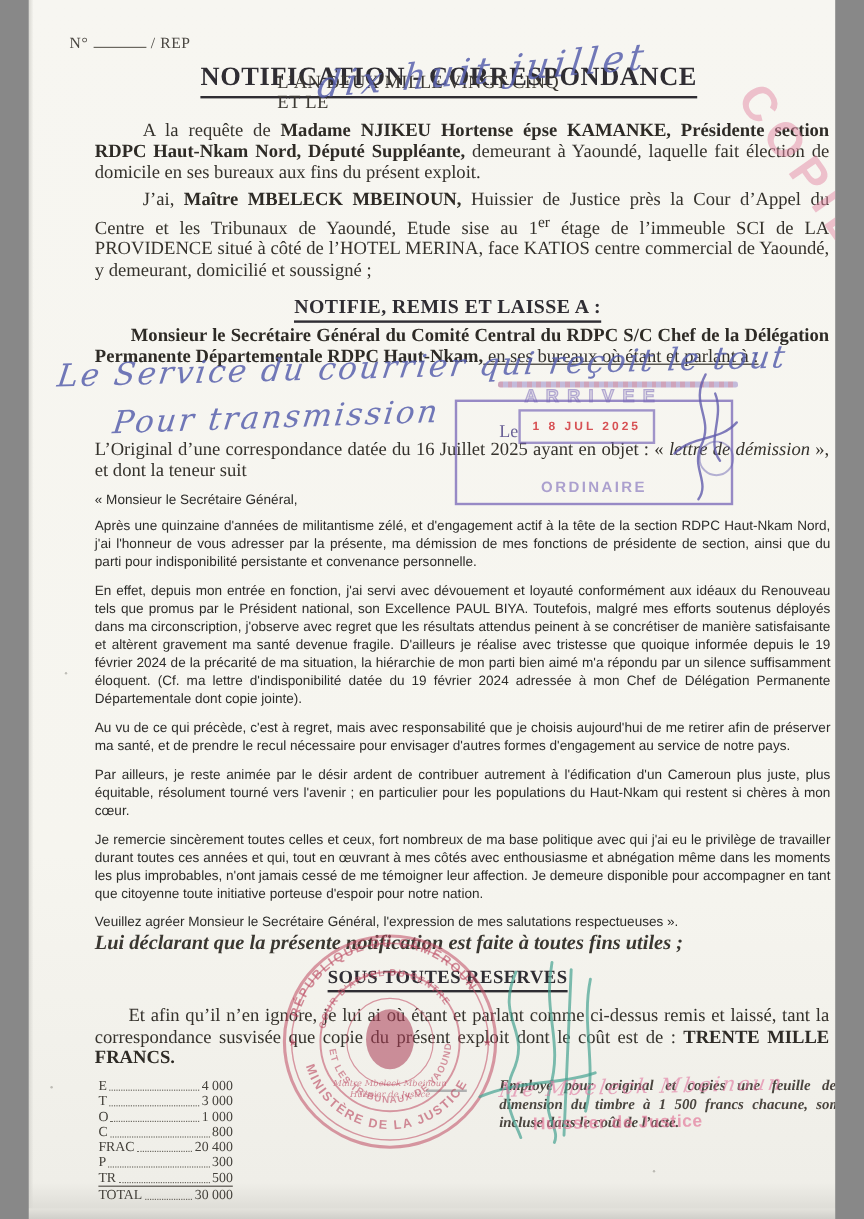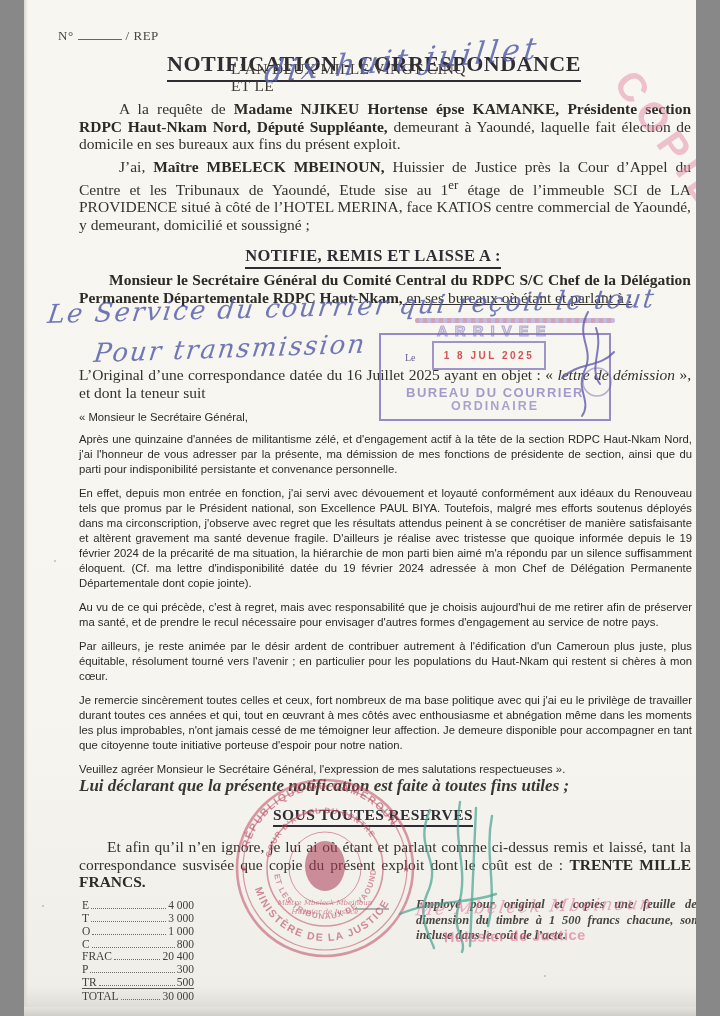--- a/index.html
+++ b/index.html
@@ -71,21 +71,21 @@
   
   .arr-stamp{position:absolute;left:355px;top:318px;z-index:5;}
   .arr-tinybar{position:absolute;left:36px;top:0;width:200px;height:5px;
     background:repeating-linear-gradient(90deg,rgba(156,66,120,.45) 0 4px,rgba(118,100,186,.4) 4px 8px);
     filter:blur(.4px);border-radius:2px;}
   .arr-arrivee{position:absolute;left:58px;top:4px;font-family:"Liberation Sans",sans-serif;
     font-weight:bold;font-size:15px;letter-spacing:7px;color:rgba(122,104,184,.18);
     -webkit-text-stroke:1px rgba(122,104,184,.5);}
   .arr-box{position:absolute;left:0;top:15px;width:228px;height:84px;
     border:2px solid rgba(113,96,180,.72);}
-  .arr-le{position:absolute;left:24px;top:17px;font-size:10px;color:rgba(90,80,140,.9);}
+  .arr-le{position:absolute;left:35px;top:17px;font-size:15px;color:rgba(90,80,140,.9);}
   .arr-datebox{position:absolute;left:51px;top:6px;width:110px;height:25px;
     border:2px solid rgba(113,96,180,.65);display:flex;align-items:center;justify-content:center;}
   .arr-datebox span{font-family:"Liberation Sans",sans-serif;font-weight:bold;font-size:10px;
     letter-spacing:2.5px;color:rgba(211,58,62,.88);white-space:nowrap;}
   .arr-bureau{position:absolute;left:0;top:50px;width:100%;text-align:center;
     font-family:"Liberation Sans",sans-serif;font-weight:bold;font-size:13px;
     letter-spacing:1.5px;color:rgba(122,104,184,.66);}
   .arr-ordinaire{position:absolute;left:0;top:64px;width:100%;text-align:center;
     font-family:"Liberation Sans",sans-serif;font-weight:bold;font-size:12.5px;
     letter-spacing:2px;color:rgba(122,104,184,.6);}
@@ -141,21 +141,20 @@
   <div class="hw hw-line2">Pour transmission</div>
 
   <div class="arr-stamp">
     <div class="arr-tinybar"></div>
     <div class="arr-arrivee">ARRIVEE</div>
     <div class="arr-box">
       <span class="arr-le">Le</span>
       <div class="arr-datebox">
         <span>1 8  JUL  2025</span>
       </div>
-      <div class="arr-bureau">BUREAU DU COURRIER</div>
       <div class="arr-ordinaire">ORDINAIRE</div>
     </div>
   </div>
 
   <svg class="flourish-svg" width="80" height="118" viewBox="0 0 80 118">
     <g fill="none" stroke="rgba(98,92,172,.8)" stroke-width="2" stroke-linecap="round">
       <path d="M44 4 C 30 30, 52 40, 40 64 C 32 82, 48 94, 38 108"></path>
       <path d="M18 70 C 34 54, 56 60, 70 44"></path>
       <path d="M52 20 C 60 40, 44 60, 56 76"></path>
     </g>

